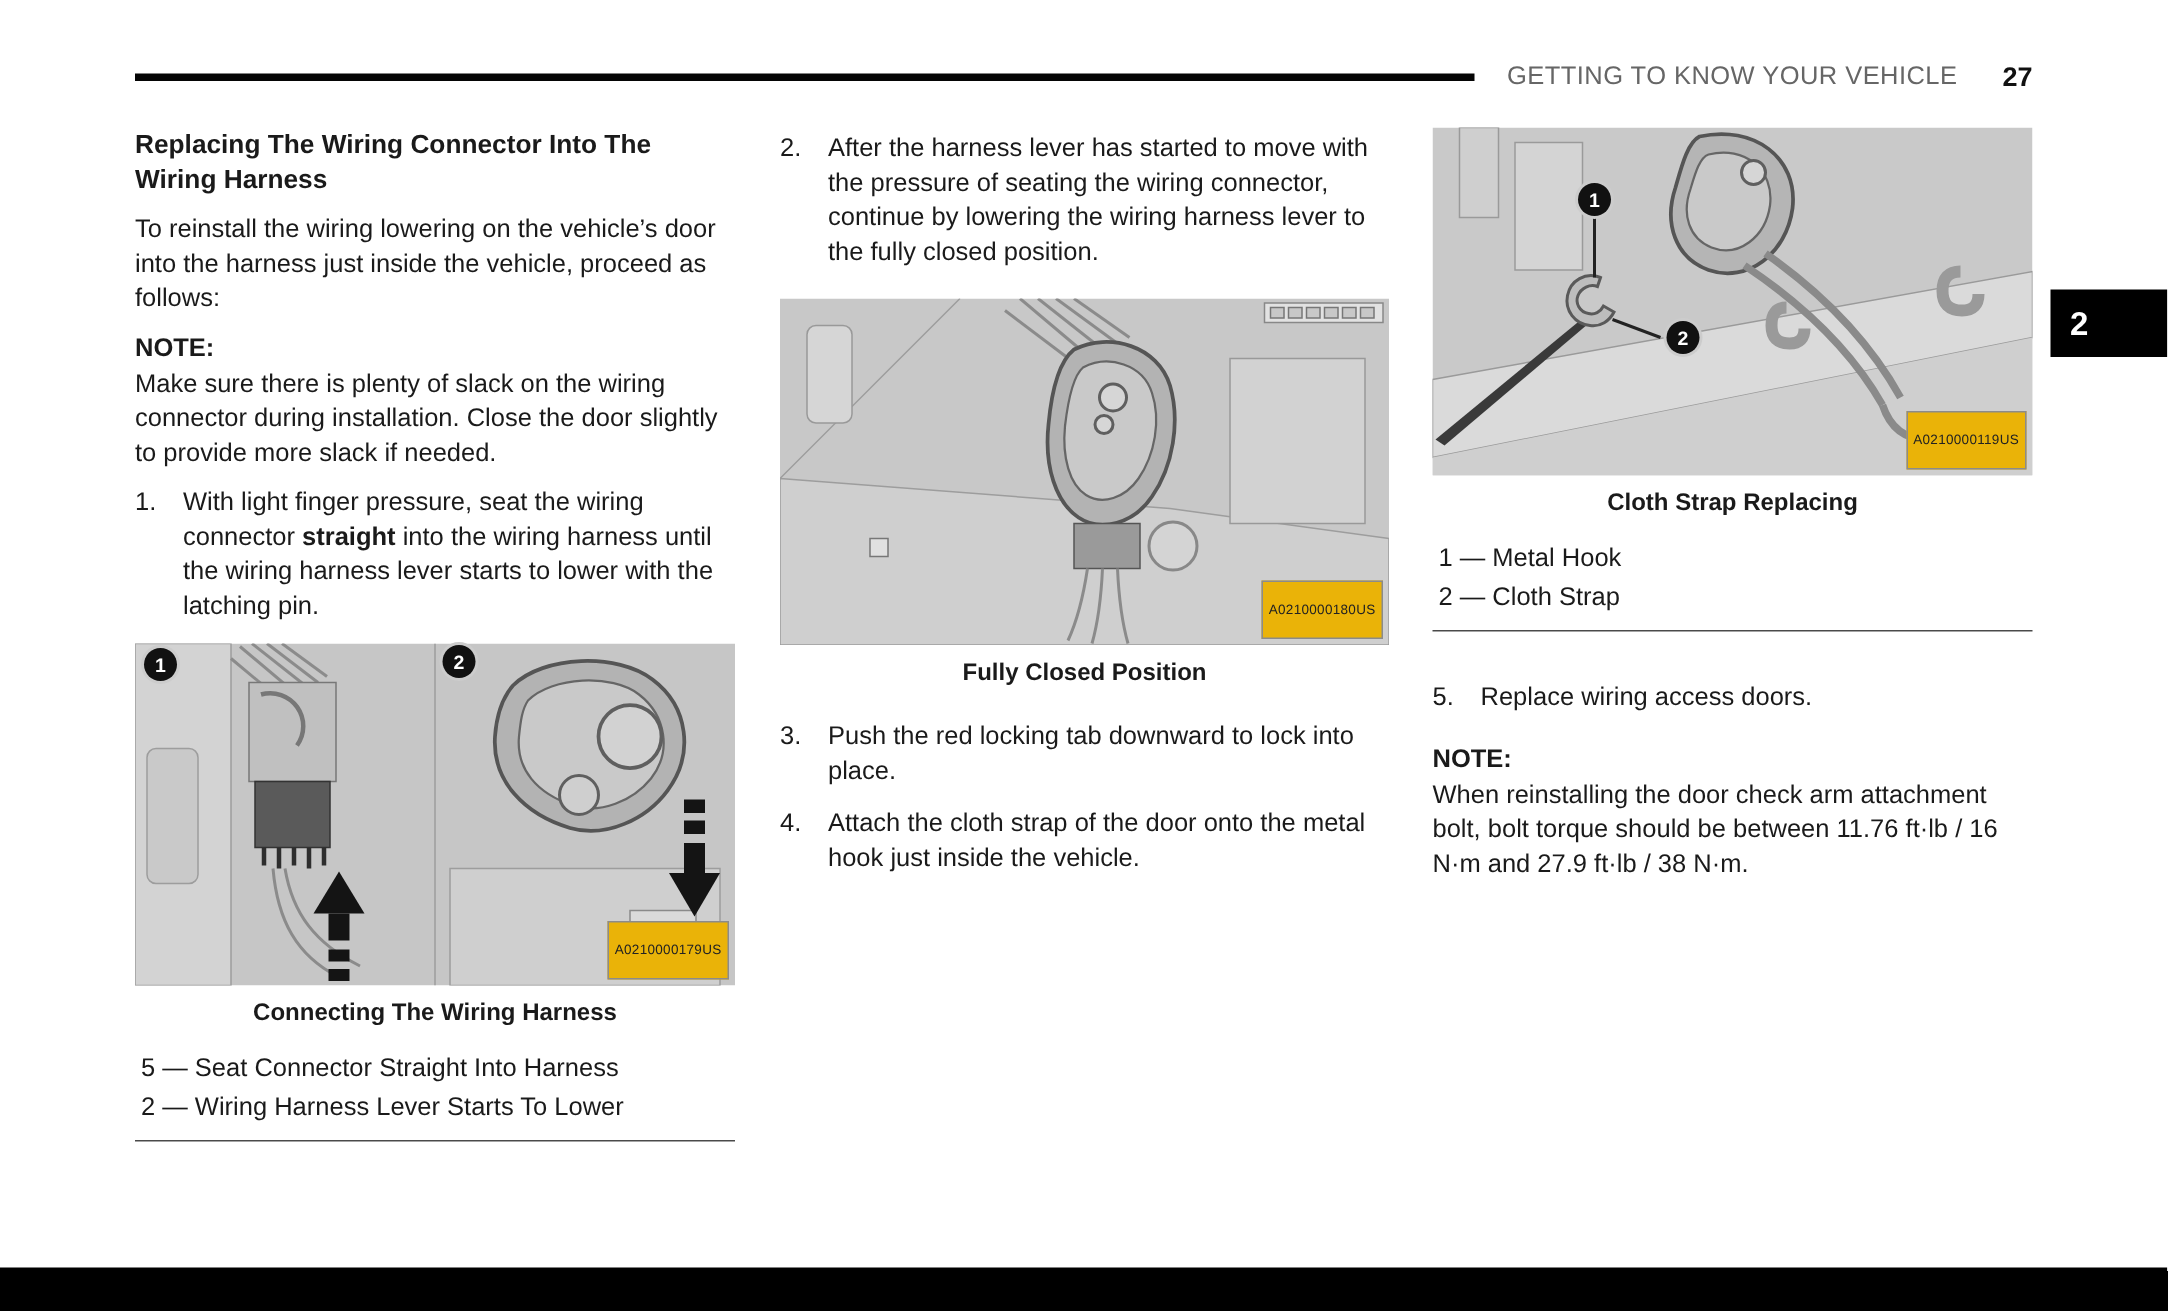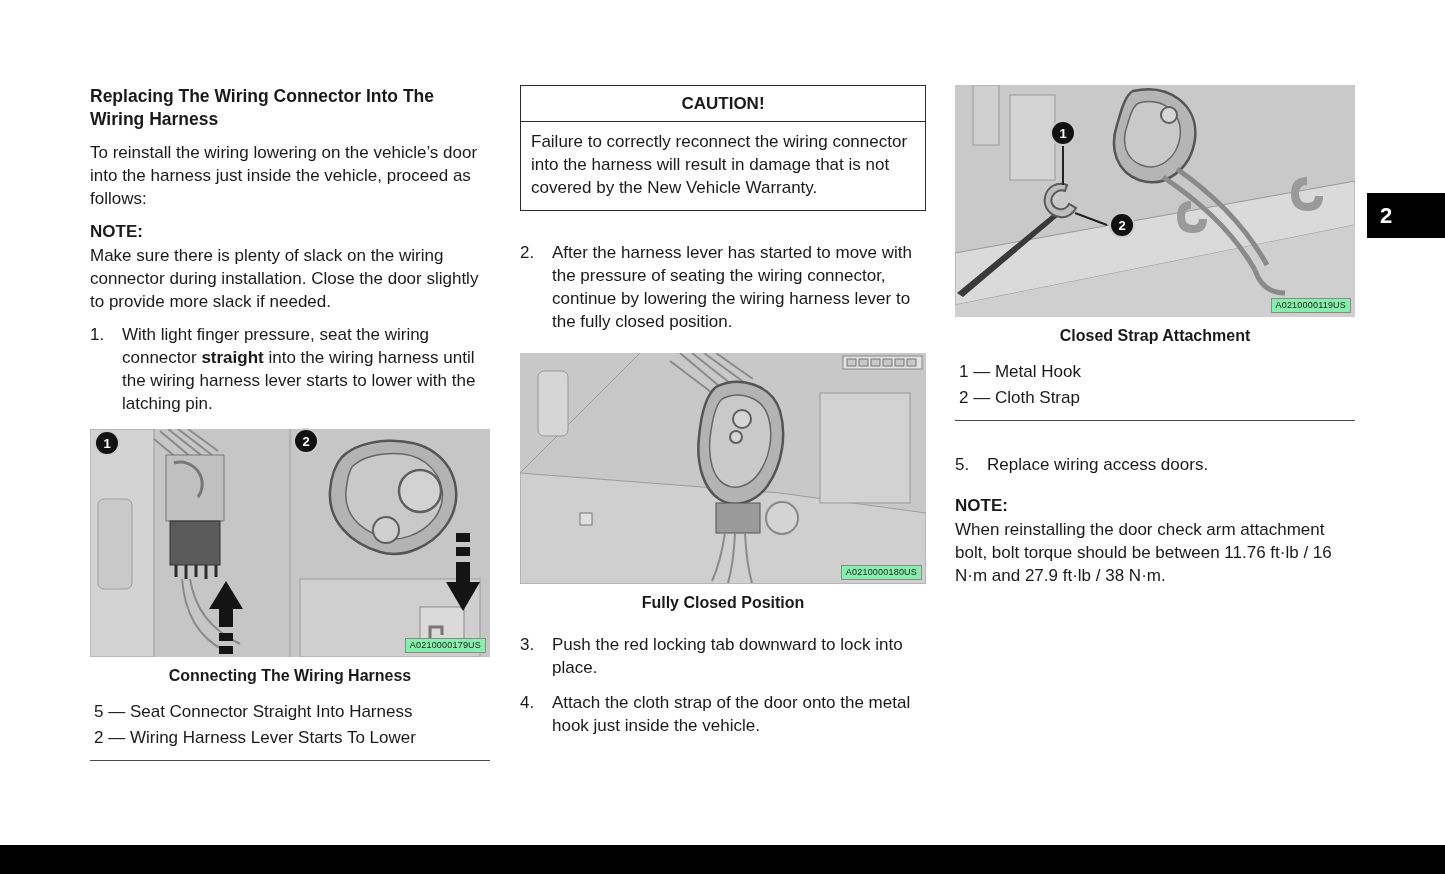--- a/index.html
+++ b/index.html
@@ -39,34 +39,39 @@
     border-bottom:1.5px solid #2b2b2b;}
   .caution-body{padding:8px 10px 11px;font-size:17px;line-height:23px;}
 
   
   .figure{position:relative;width:100%;margin:14px 0 0;padding:0;}
   .figure svg{display:block;}
   .col3 .figure{margin-top:0;}
   .callout{position:absolute;width:22px;height:22px;border-radius:50%;background:#111;color:#fff;
     font-weight:bold;font-size:13px;display:flex;align-items:center;justify-content:center;
     box-shadow:0 0 0 2px #cccccc;}
-  .figcode{position:absolute;right:4px;bottom:4px;background:#86efac;border:1px solid #8b8b8b;
-    color:#222;font-size:9px;line-height:11px;padding:1px 4px;letter-spacing:0.2px;}
+  .figcode{position:absolute;right:4px;bottom:4px;background:#eab308;border:1px solid #8b8b8b;
+    color:#222;font-size:9px;line-height:11px;padding:13px 4px;letter-spacing:0.2px;}
   .fig-caption{text-align:center;font-weight:bold;font-size:16px;line-height:20px;margin:9px 0 13px;}
 
   
   .legend{border-bottom:1px solid #4a4a4a;padding:0 0 9px 4px;margin-bottom:32px;}
   .legend-row{font-size:17px;line-height:26px;}
   .col1 .legend{margin-bottom:0;}
 </style>
 </head>
 <body>
 
 <div class="page">
 
+  <header class="page-header">
+    <div class="header-rule"></div>
+    <span class="header-title">GETTING TO KNOW YOUR VEHICLE</span>
+    <span class="page-number">27</span>
+  </header>
 
   <div class="chapter-tab">
     <span>2</span>
   </div>
 
   <section class="col col1">
     <h2 class="heading">Replacing The Wiring Connector Into The Wiring Harness</h2>
     <p class="body">To reinstall the wiring lowering on the vehicle’s door into the harness just inside the vehicle, proceed as follows:</p>
     <p class="note-label">NOTE:</p>
     <p class="body">Make sure there is plenty of slack on the wiring connector during installation. Close the door slightly to provide more slack if needed.</p>
@@ -122,24 +127,20 @@
       <div class="figcode">A0210000179US</div>
     </figure>
     <div class="fig-caption">Connecting The Wiring Harness</div>
     <div class="legend">
       <div class="legend-row">5 — Seat Connector Straight Into Harness</div>
       <div class="legend-row">2 — Wiring Harness Lever Starts To Lower</div>
     </div>
   </section>
 
   <section class="col col2">
-    <div class="caution-box">
-      <div class="caution-title">CAUTION!</div>
-      <div class="caution-body">Failure to correctly reconnect the wiring connector into the harness will result in damage that is not covered by the New Vehicle Warranty.</div>
-    </div>
 
     <div class="step">
       <span class="step-num">2.</span>
       <span class="step-text">After the harness lever has started to move with the pressure of seating the wiring connector, continue by lowering the wiring harness lever to the fully closed position.</span>
     </div>
 
     <figure class="figure" style="margin-top:20px;">
       <svg viewBox="0 0 406 231" width="406" height="231">
         <rect width="406" height="231" fill="#c8c8c8"></rect>
         <path d="M0,120 L120,0" stroke="#9d9d9d" fill="none"></path>
@@ -207,21 +208,21 @@
         <path d="M300,185 C305,200 315,208 330,208" fill="none" stroke="#8a8a8a" stroke-width="5"></path>
         <path d="M236,120 q-10,0 -10,12 q0,12 12,12 q10,0 10,-10" fill="none" stroke="#9a9a9a" stroke-width="8"></path>
         <path d="M352,96 q-12,0 -12,13 q0,13 13,13 q11,0 11,-11" fill="none" stroke="#9a9a9a" stroke-width="8"></path>
         <line x1="108" y1="60" x2="108" y2="100" stroke="#222" stroke-width="2"></line>
         <line x1="120" y1="128" x2="152" y2="140" stroke="#222" stroke-width="2"></line>
       </svg>
       <div class="callout" style="left:97px;top:37px">1</div>
       <div class="callout" style="left:156px;top:129px">2</div>
       <div class="figcode">A0210000119US</div>
     </figure>
-    <div class="fig-caption">Closed Strap Attachment</div>
+    <div class="fig-caption">Cloth Strap Replacing</div>
     <div class="legend">
       <div class="legend-row">1 — Metal Hook</div>
       <div class="legend-row">2 — Cloth Strap</div>
     </div>
 
     <div class="step" style="margin-bottom:18px;">
       <span class="step-num">5.</span>
       <span class="step-text">Replace wiring access doors.</span>
     </div>
 

